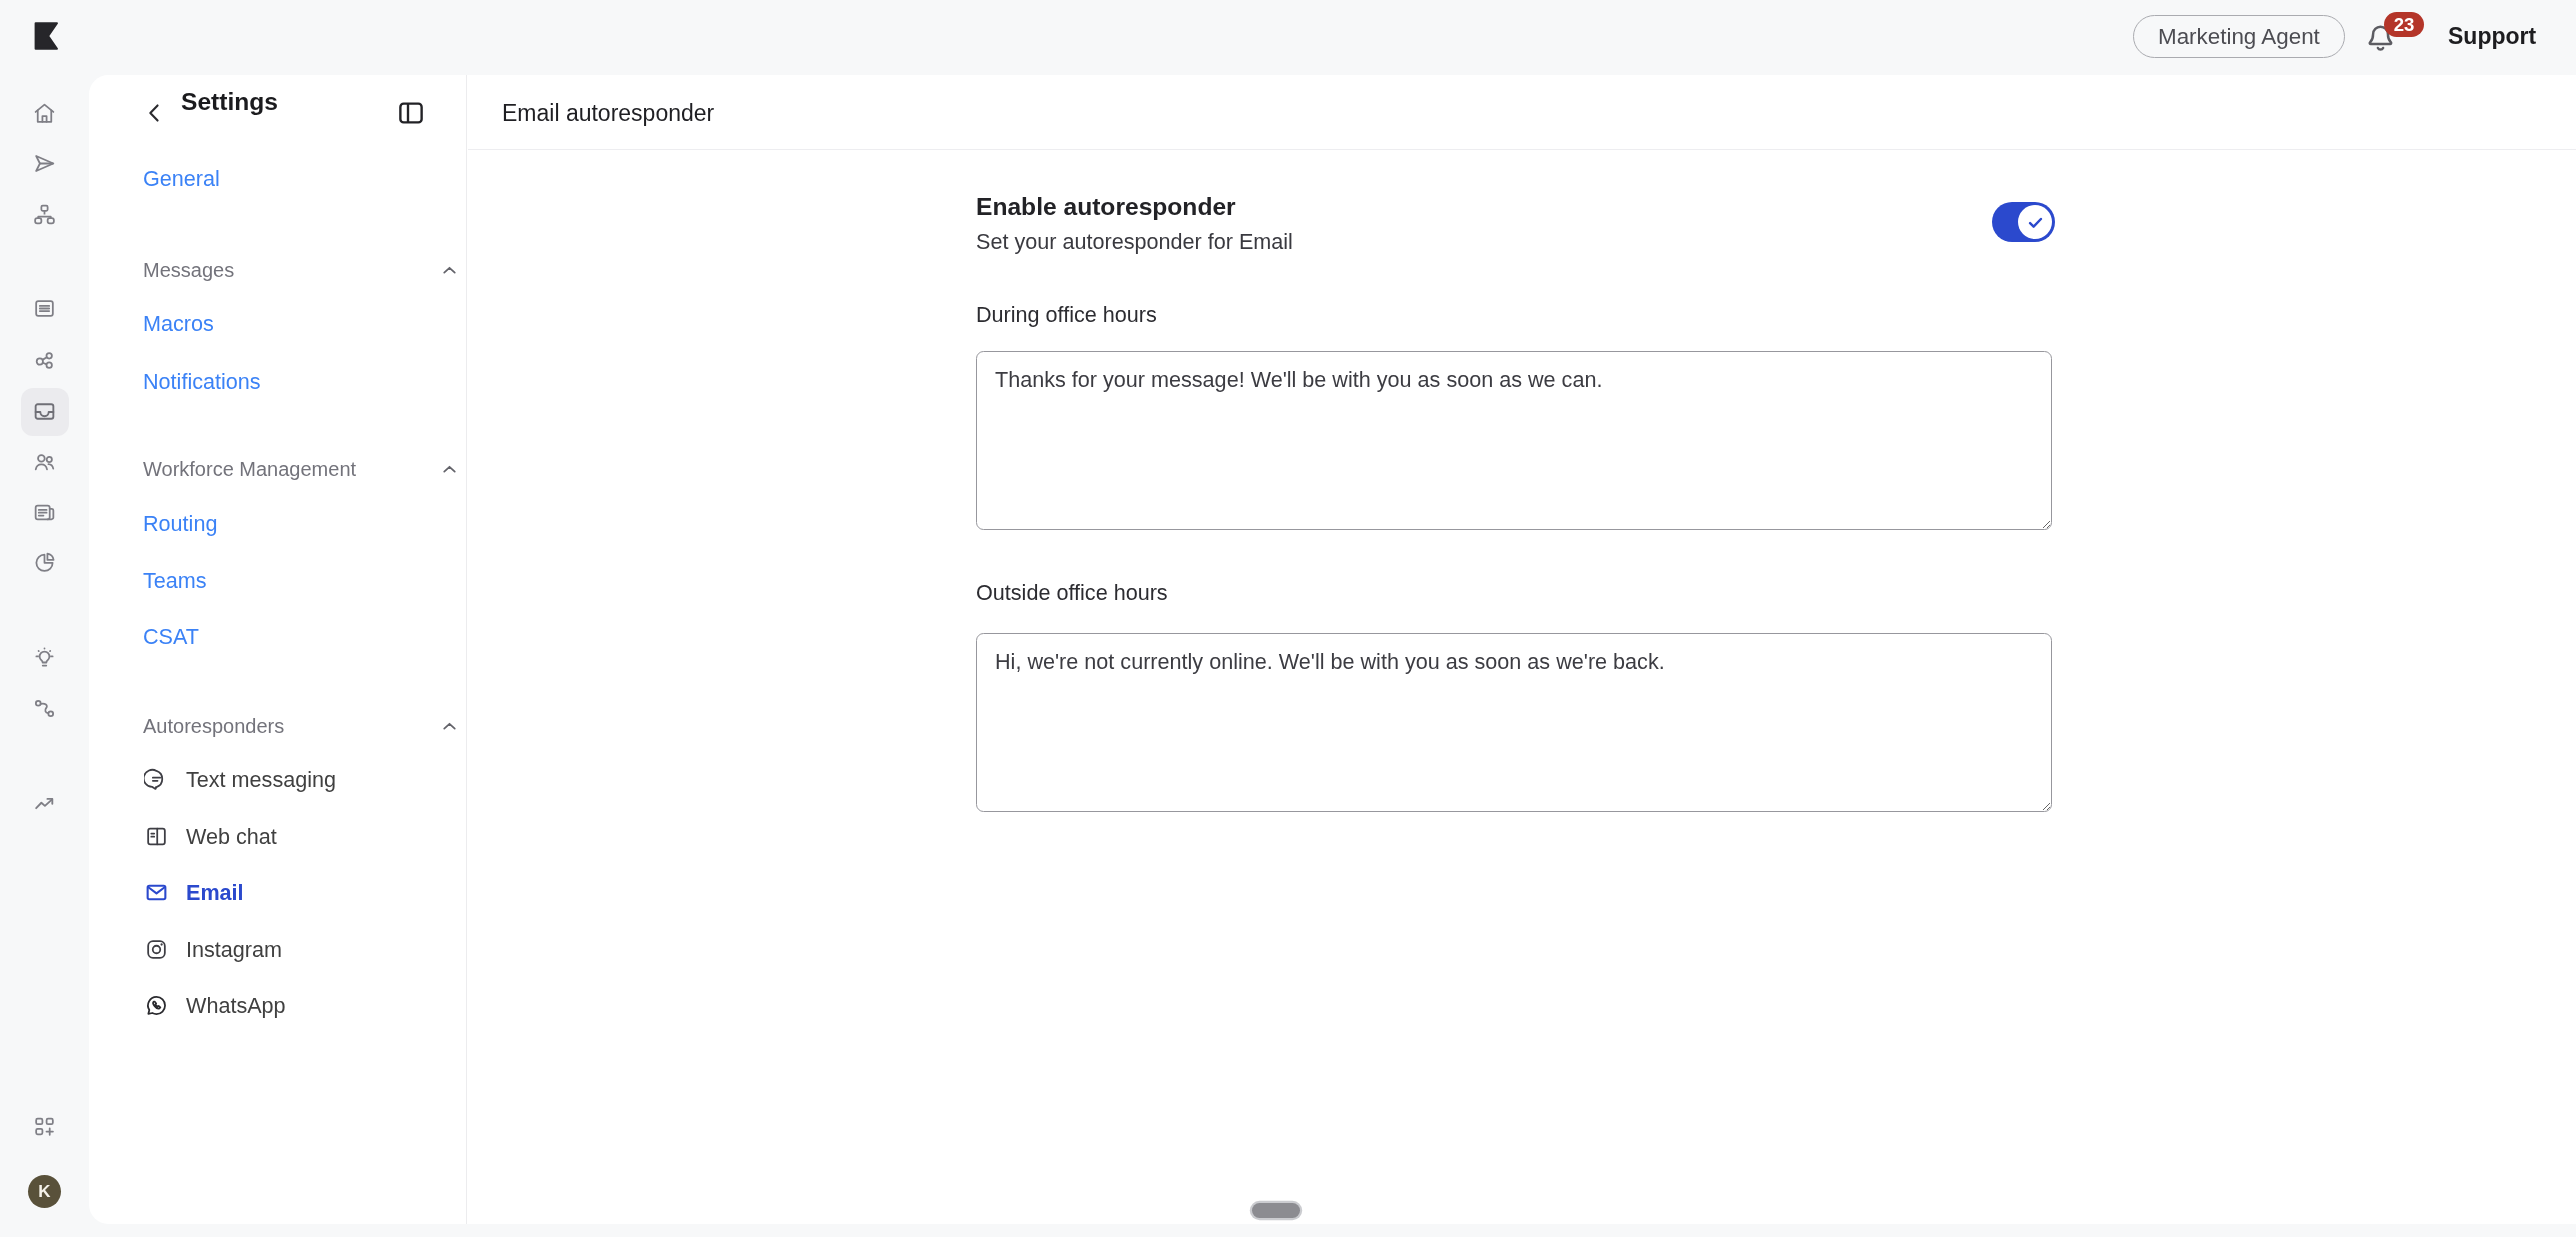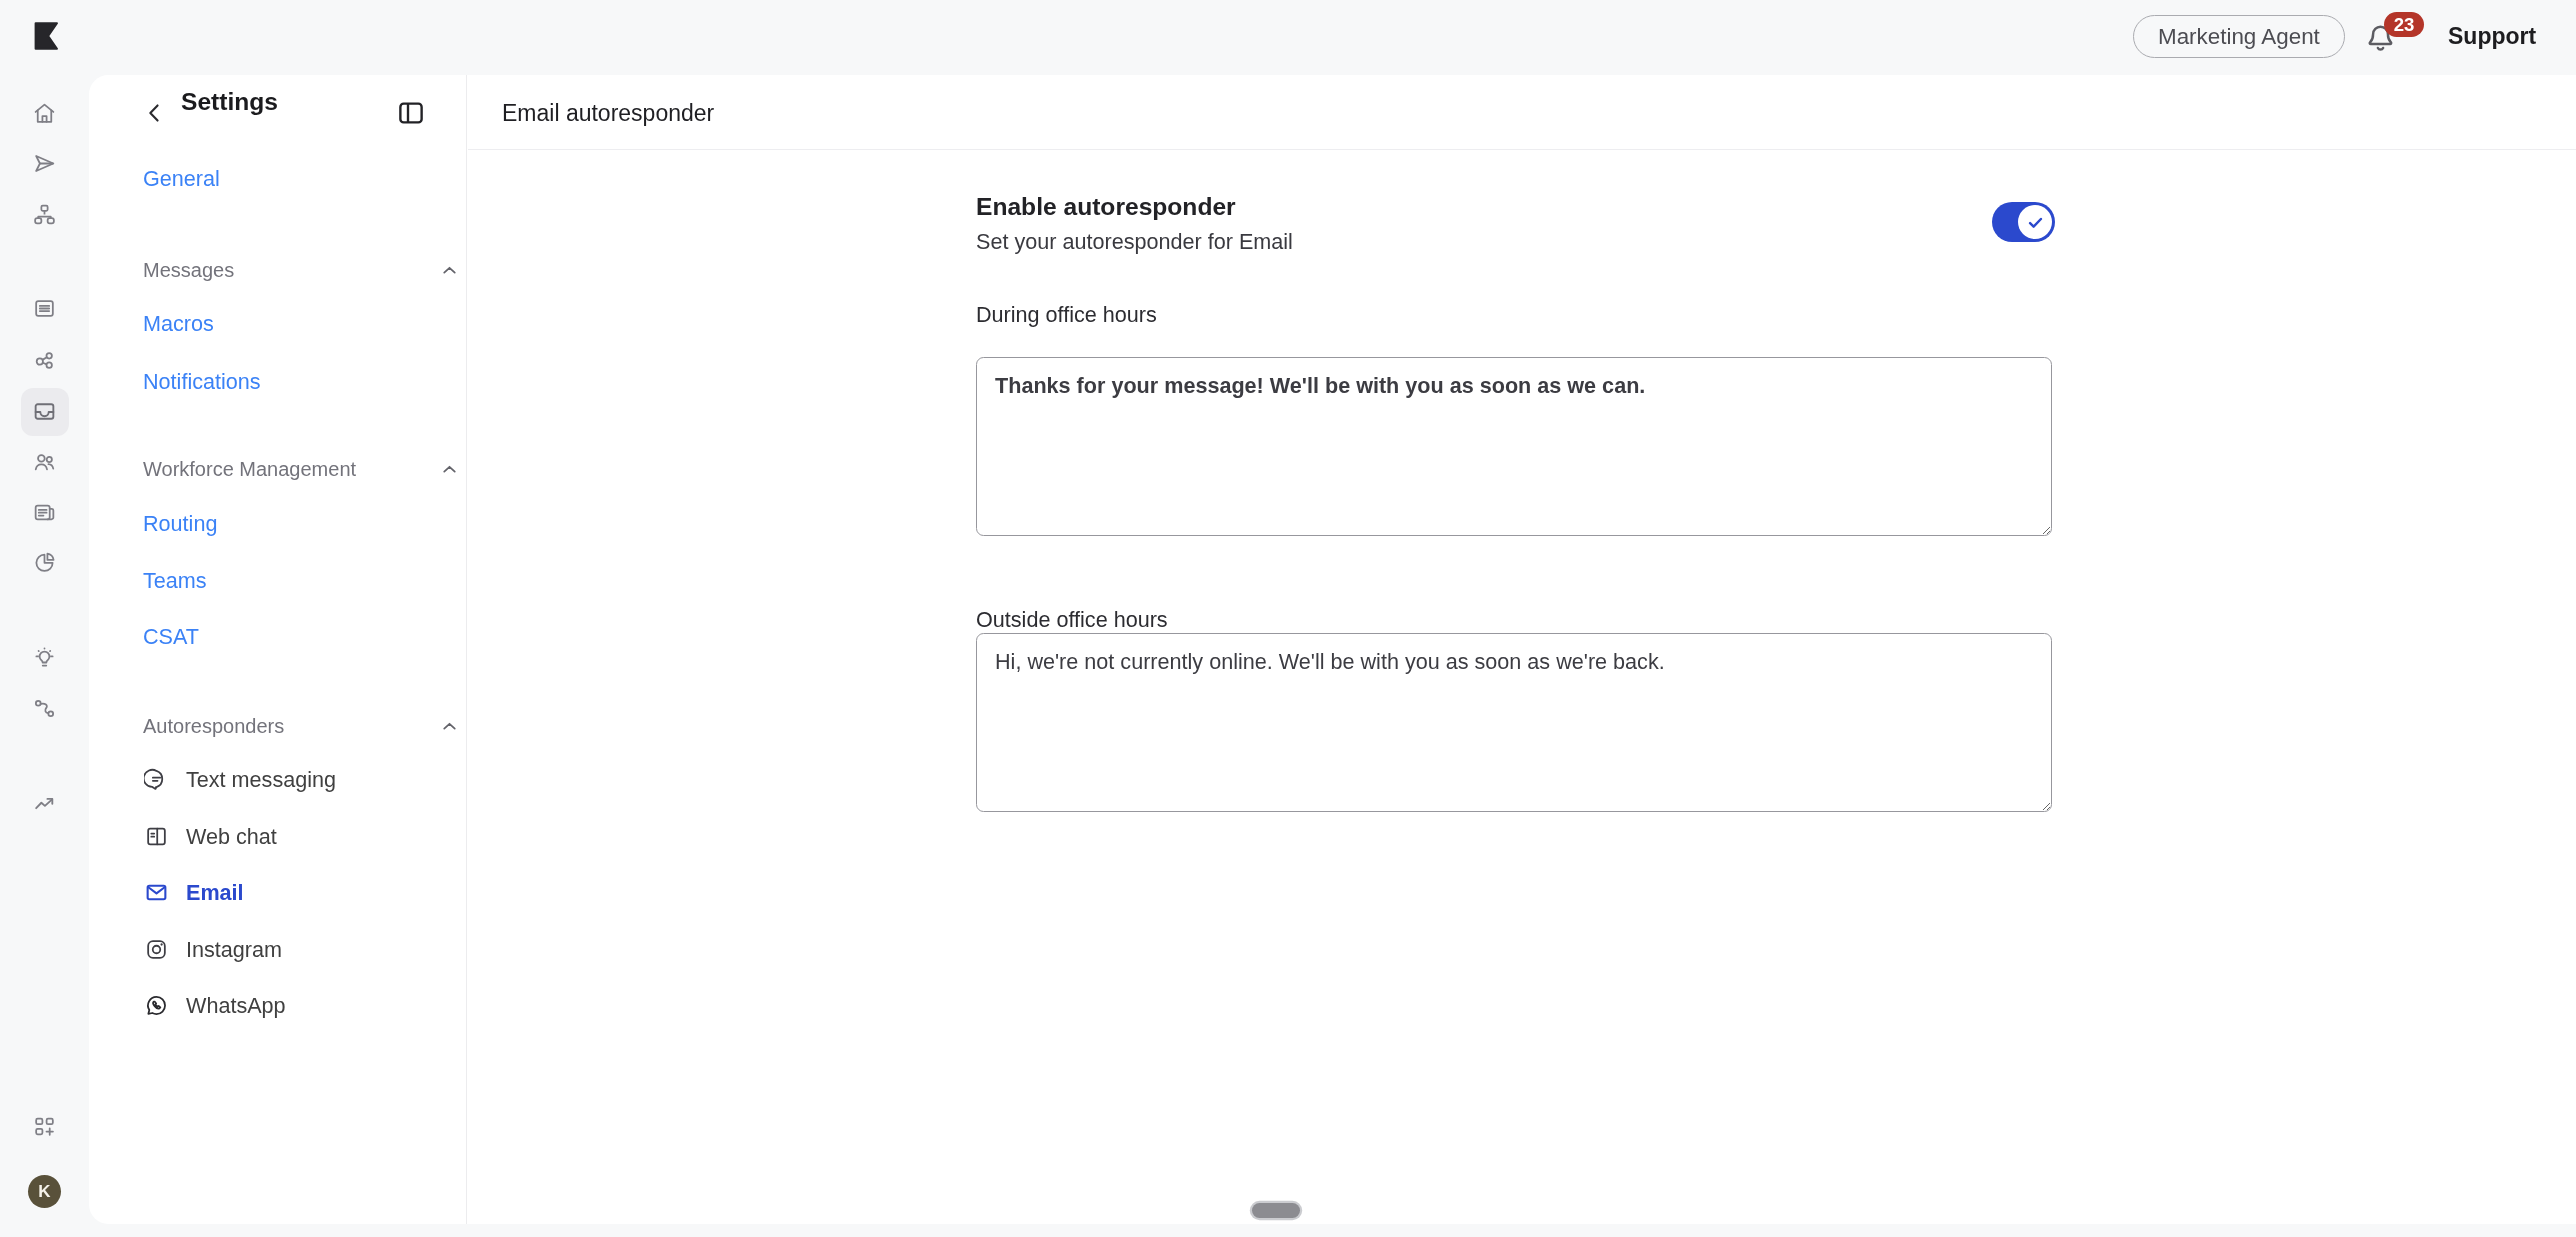--- a/index.html
+++ b/index.html
@@ -90,28 +90,28 @@
   .toggle {
     position:absolute; right:-3px; top:127px; width:63px; height:40px;
     background:#2b49cd; border-radius:20px; cursor:pointer;
   }
   .toggle .knob {
     position:absolute; right:3px; top:3px; width:34px; height:34px;
     background:#fff; border-radius:50%; display:flex; align-items:center; justify-content:center;
   }
   .field-label { position:absolute; left:0; font-size:21.6px; color:#2c2c31; }
   .field-label.during { top:227px; }
-  .field-label.outside { top:532px; }
+  .field-label.outside { top:505px; }
   textarea.resp {
     position:absolute; left:0; width:1076px; height:179px;
     border:1.5px solid #97979d; border-radius:7.5px; background:#fff;
     padding:13.4px 18px; font-family:inherit; font-size:21.6px; color:#3c3c42;
     line-height:1.35; resize:both; outline:none;
   }
-  textarea.during { top:282px;font-weight:bold; }
+  textarea.during { top:276px; }
   textarea.outside { top:558px; }
 
   .drag-handle {
     position:absolute; left:1163px; top:1128px; width:48px; height:15px;
     background:#8c8c91; border-radius:7.5px; box-shadow:0 0 0 2.2px #cbccd0; cursor:grab;
   }
 </style>
 </head>
 <body>
 

